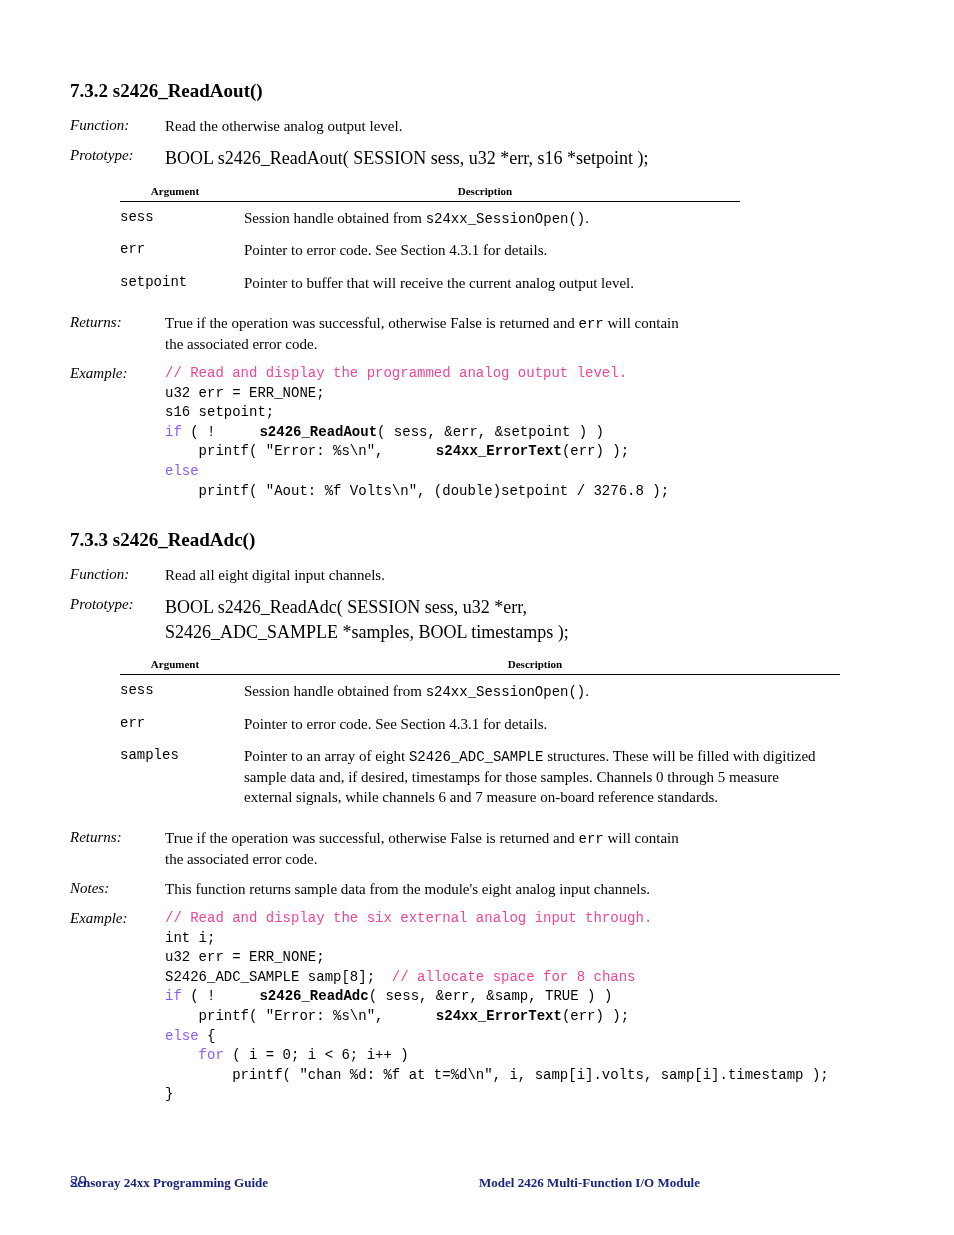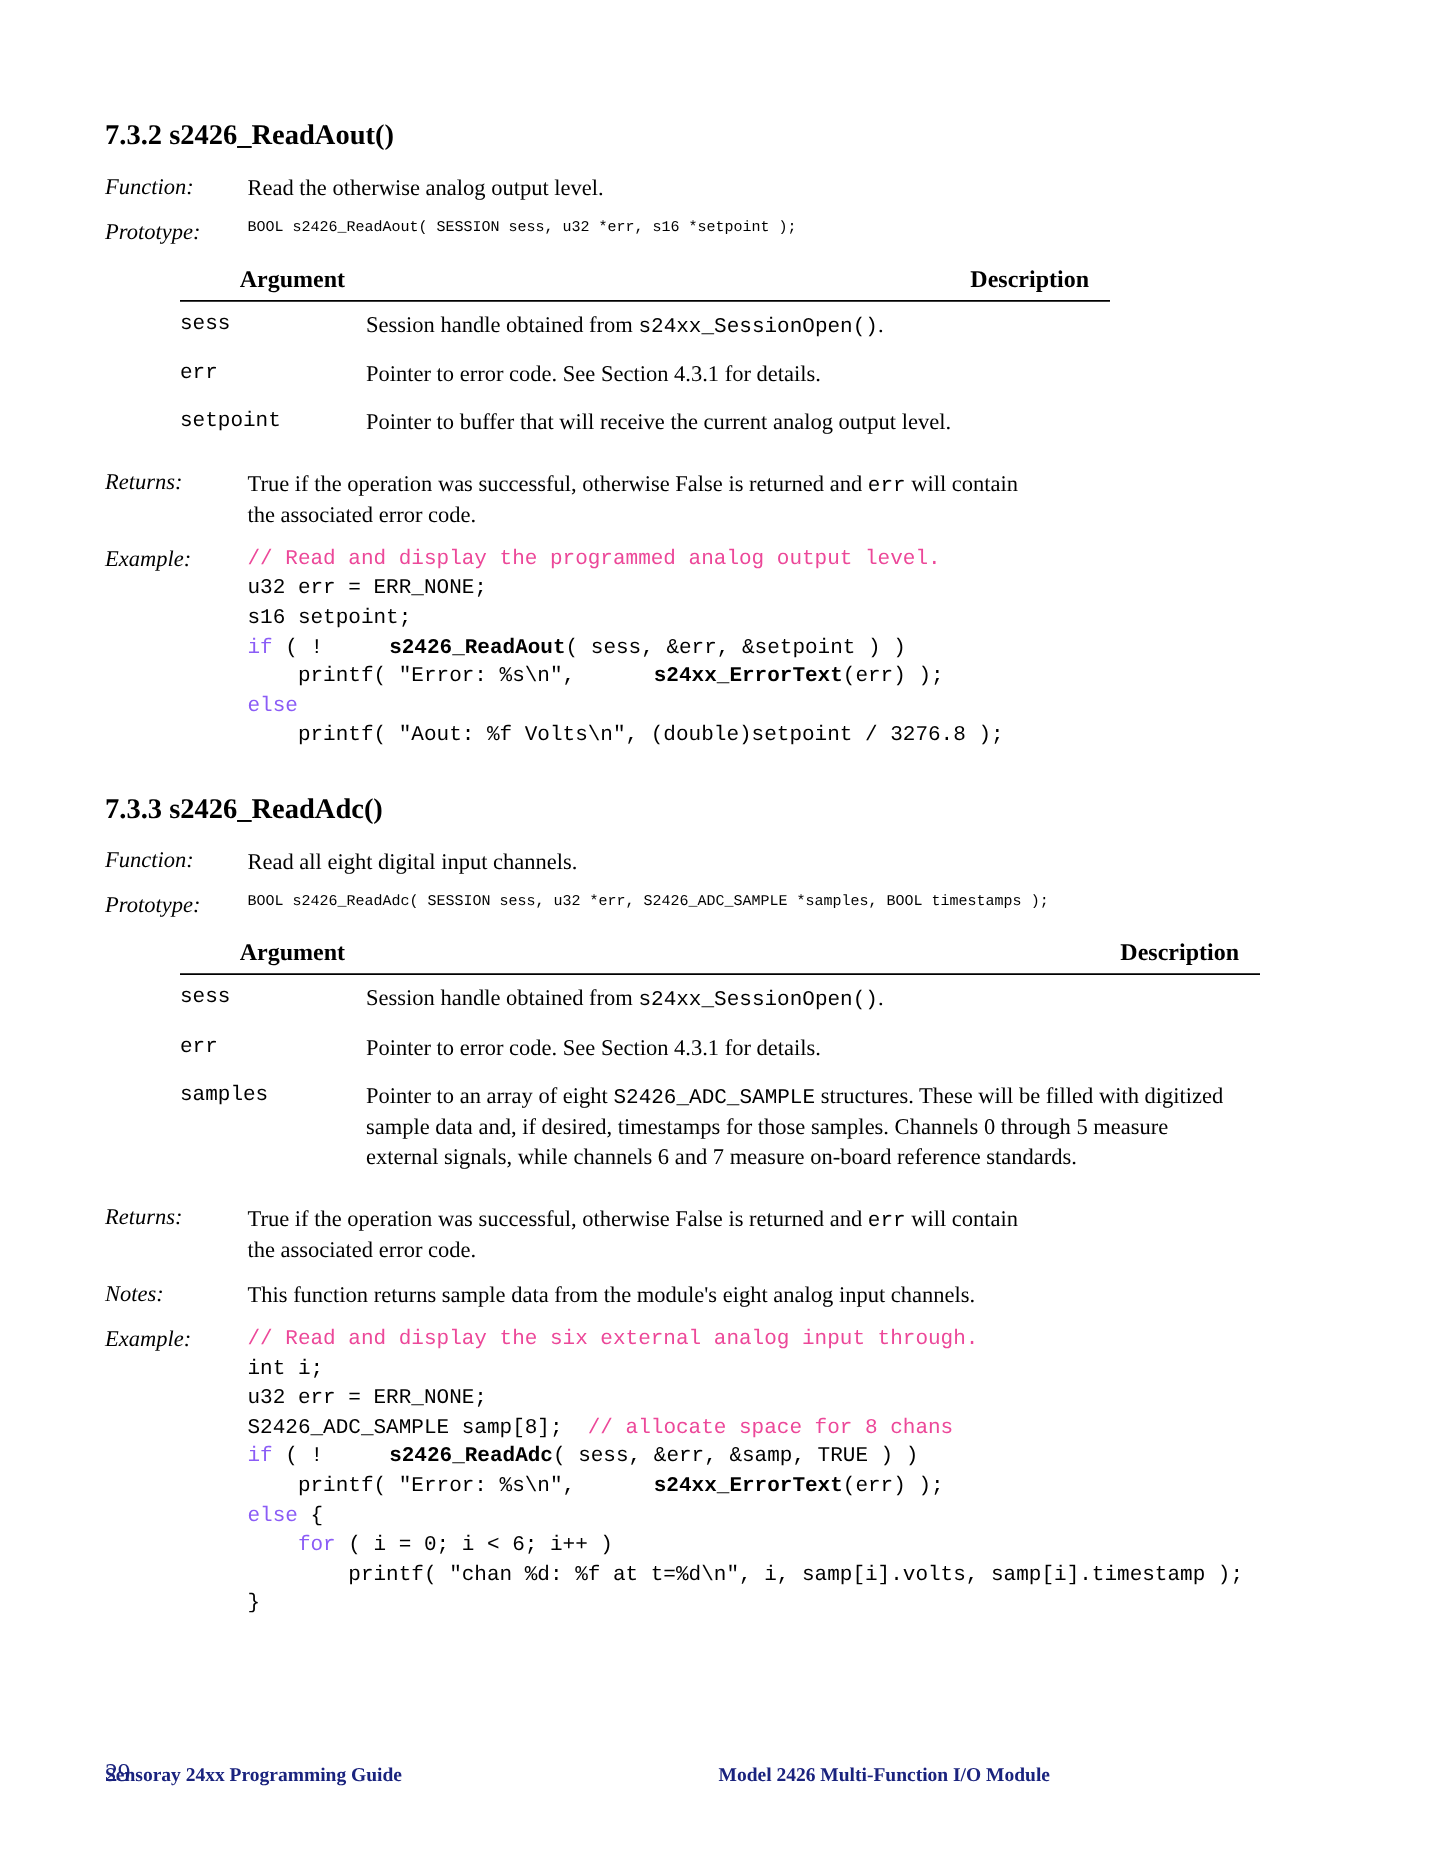--- a/index.html
+++ b/index.html
@@ -35,40 +35,40 @@
     font-style: italic;
     font-size: 15px;
     padding-top: 1px;
   }
   .entry-body {
     flex: 1;
     font-size: 15px;
     line-height: 1.35;
   }
   .mono {
-    font-family: Liberation Mono, monospace;
-    font-size: 10px;
+    font-family: Liberation Serif, serif;
+    font-size: 18px;
   }
   .mono-sm {
     font-family: "Courier New", Courier, monospace;
     font-size: 14px;
   }
   table.argtable {
     border-collapse: collapse;
     margin-top: 6px;
     width: 620px;
   }
   table.argtable.wide {
     width: 720px;
   }
   table.argtable th {
-    text-align: right;
+    text-align: center;
     font-family: "Times New Roman", Times, serif;
     font-weight: bold;
-    font-size: 16px;
+    font-size: 11px;
     border-bottom: 1px solid #000;
     padding: 4px 14px 4px 0;
   }
   table.argtable td {
     text-align: left;
     font-size: 15px;
     vertical-align: top;
     padding: 6px 14px 6px 0;
     line-height: 1.35;
   }

